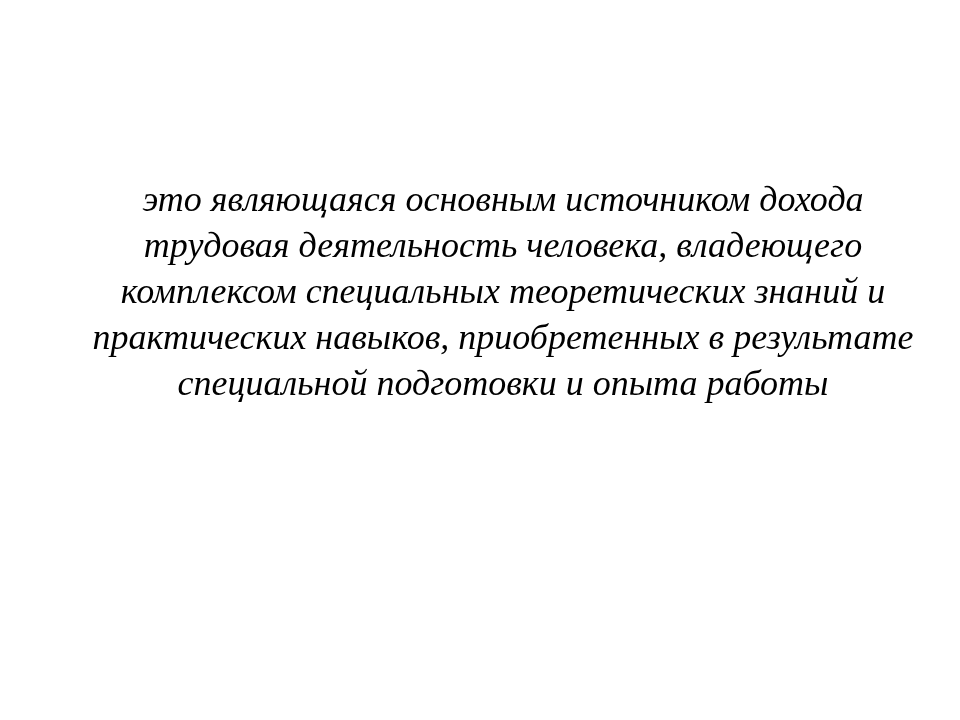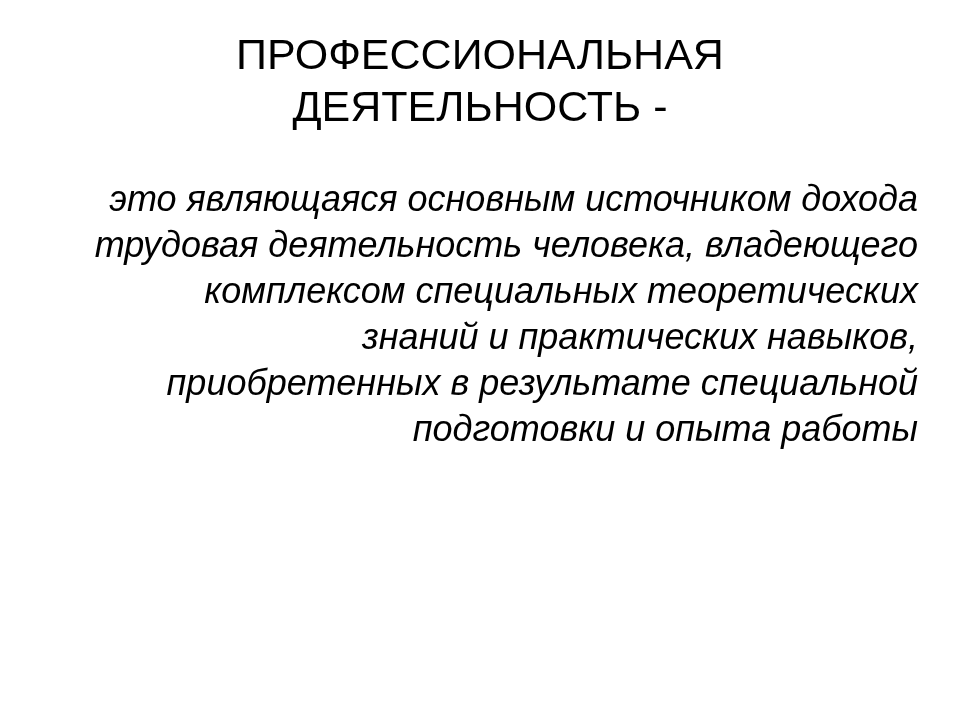--- a/index.html
+++ b/index.html
@@ -34,24 +34,23 @@
   }
   .slide-body {
     position: absolute;
     left: 88px;
     top: 176px;
     width: 830px;
     font-size: 36px;
     line-height: 1.28;
     font-style: italic;
     font-weight: normal;
-    text-align: right;
+    text-align: center;
     white-space: pre-line;
+    font-family: Liberation Serif, serif;
   }
 </style>
 </head>
 <body>
 
 <div class="slide">
-  <div class="slide-title">ПРОФЕССИОНАЛЬНАЯ
-ДЕЯТЕЛЬНОСТЬ -</div>
   <div class="slide-body">это  являющаяся основным источником дохода трудовая деятельность человека, владеющего комплексом специальных теоретических знаний и практических навыков, приобретенных в результате специальной подготовки и опыта работы</div>
 </div>
 
 </body></html>

